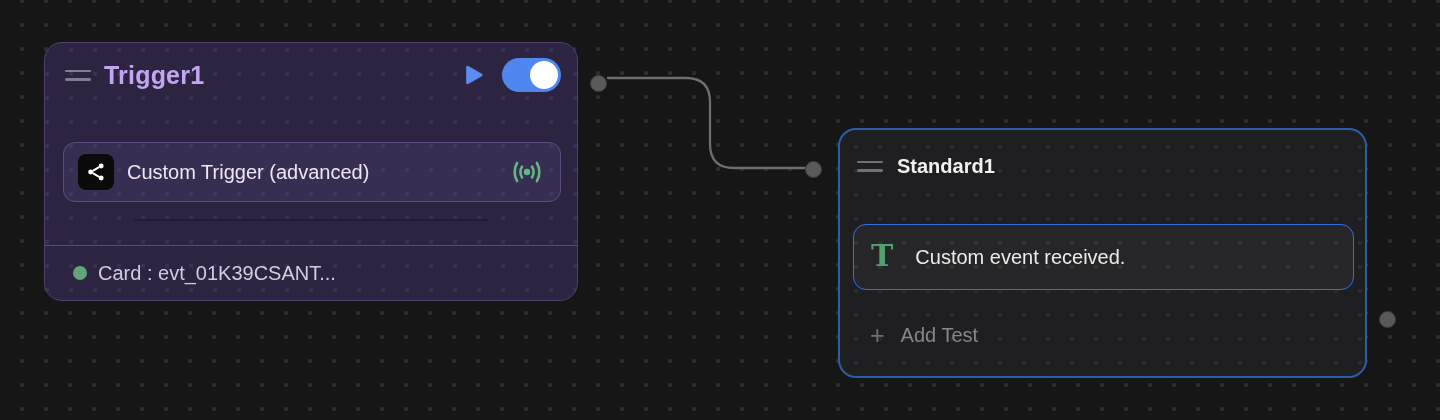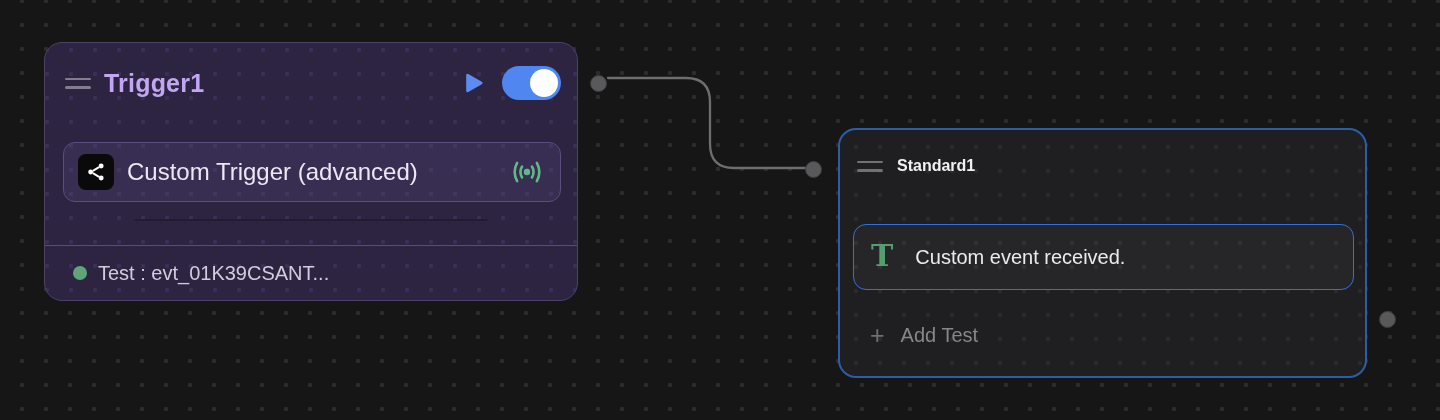--- a/index.html
+++ b/index.html
@@ -23,21 +23,21 @@
   
   .node { position:absolute; }
   .trigger-node {
     left:44px; top:42px; width:534px; height:259px;
     background-color:#2c2440;
     background-image:radial-gradient(circle, #393059 2px, transparent 2.4px);
     background-size:24px 24px; background-position:14px 19px;
     border:1px solid #4e4069; border-radius:18px;
   }
   .node-header {
-    position:absolute; top:16px; left:20px; right:16px; height:48px;
+    position:absolute; top:8px; left:20px; right:16px; height:48px;
     display:flex; align-items:center;
   }
   .drag-handle { display:flex; flex-direction:column; gap:6px; width:26px; cursor:grab; }
   .drag-handle i { display:block; height:2.5px; border-radius:2px; background:#837d92; }
   .standard-node .drag-handle i { background:#717174; }
   .trigger-title {
     margin-left:13px; font-size:25px; font-weight:700; color:#c3a6f2; letter-spacing:.2px;
   }
   .header-spacer { flex:1; }
   .play-btn { width:26px; height:26px; display:flex; align-items:center; justify-content:center; cursor:pointer; }
@@ -53,21 +53,21 @@
   .trigger-card {
     position:absolute; left:18px; top:99px; width:498px; height:60px;
     border:1px solid #5d4c80; border-radius:12px;
     background:rgba(99,83,143,0.22);
     display:flex; align-items:center; padding:0 14px; cursor:pointer;
   }
   .icon-box {
     width:36px; height:36px; border-radius:8px; background:#0a0a0a;
     display:flex; align-items:center; justify-content:center; flex:0 0 auto;
   }
-  .trigger-card-label { margin-left:13px; font-size:24px; color:#ebe7f3; }
+  .trigger-card-label { margin-left:13px; font-size:20px; color:#ebe7f3; }
   .card-spacer { flex:1; }
 
   .inset-divider {
     position:absolute; top:176px; left:50%; transform:translateX(-50%);
     width:354px; height:2px; background:#231b31; border-radius:1px;
   }
 
   .trigger-footer {
     position:absolute; left:0; right:0; top:202px; bottom:0;
     border-top:1px solid rgba(130,110,175,0.55);
@@ -79,21 +79,21 @@
 
   
   .standard-node {
     left:838px; top:128px; width:529px; height:250px;
     background-color:#1f1f21;
     background-image:radial-gradient(circle, #2b2b2d 2px, transparent 2.4px);
     background-size:24px 24px; background-position:4px 5px;
     border:2px solid #2b5da9; border-radius:18px;
   }
   .standard-node .node-header { top:14px; left:17px; right:16px; height:44px; }
-  .standard-title { margin-left:14px; font-size:16px; font-weight:700; color:#f1f1f1; }
+  .standard-title { margin-left:14px; font-size:20px; font-weight:700; color:#f1f1f1; }
 
   .standard-card {
     position:absolute; left:13px; top:94px; width:501px; height:66px;
     border:1.5px solid #3470dd; border-radius:13px;
     background:rgba(255,255,255,0.035);
     display:flex; align-items:center; padding:0 17px; cursor:pointer;
   }
   .text-icon {
     font-family:"DejaVu Serif", serif; font-weight:700; font-size:30px;
     color:#53a06e; line-height:1; flex:0 0 auto; margin-top:-2px;
@@ -158,21 +158,21 @@
           <path d="M30.4 5.3 Q35.6 15 30.4 24.7"></path>
         </g>
         <circle cx="20" cy="15" r="3.4" fill="#63b888"></circle>
       </svg>
     </div>
 
     <div class="inset-divider"></div>
 
     <div class="trigger-footer">
       <span class="status-dot"></span>
-      <span class="status-label">Test : evt_01K39CSANT...</span>
+      <span class="status-label">Card : evt_01K39CSANT...</span>
     </div>
   </div>
 
   <div class="node standard-node">
 
     <div class="node-header">
       <span class="drag-handle">
           <i></i>
           <i></i>
         </span>

